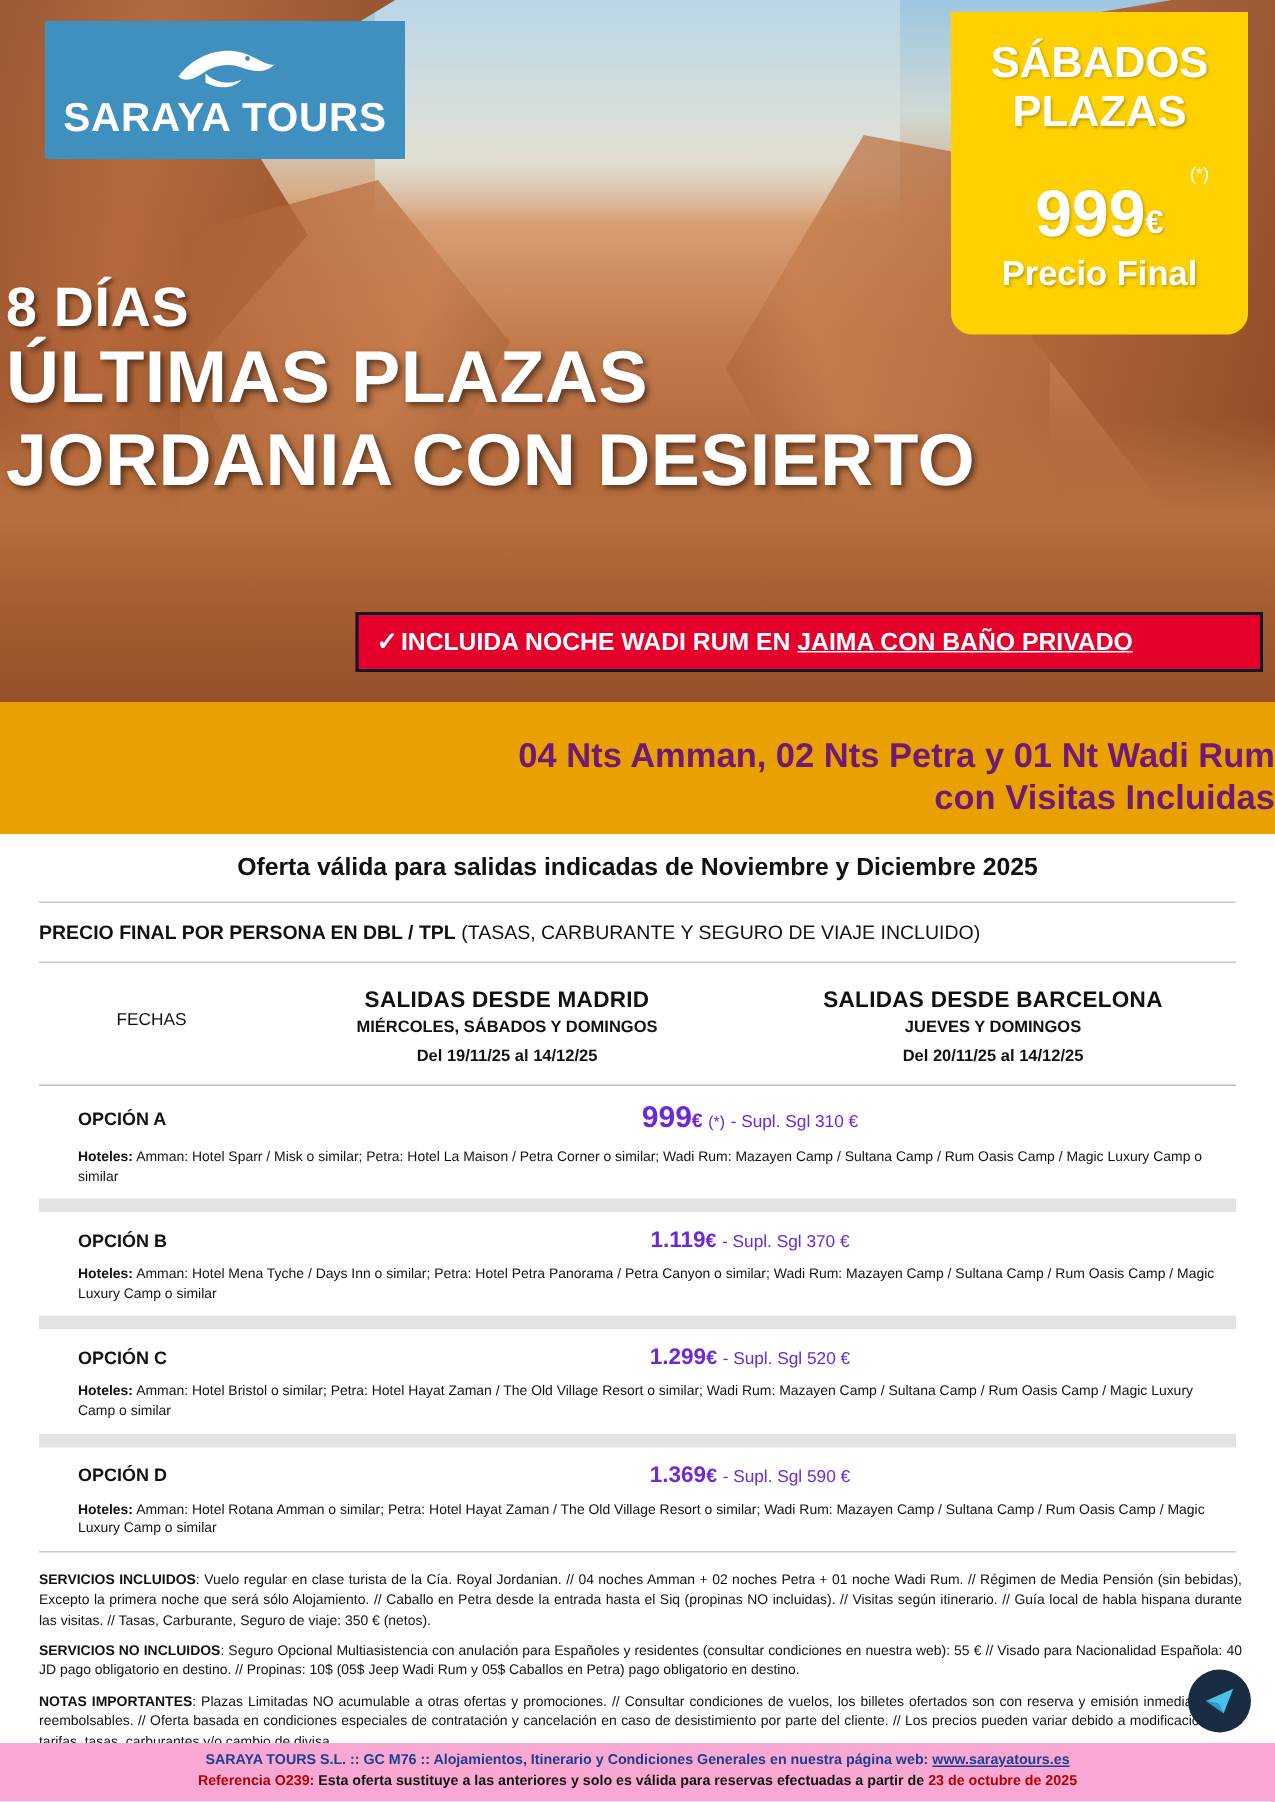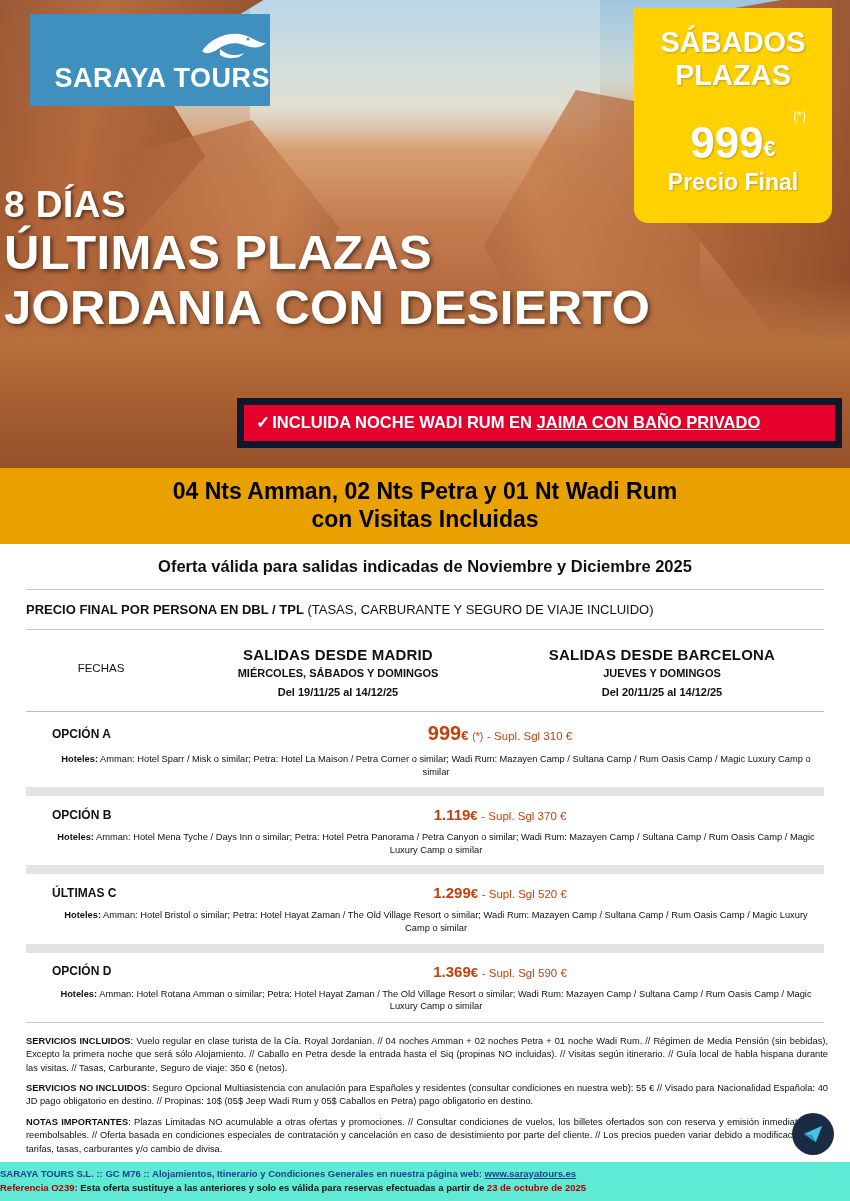--- a/index.html
+++ b/index.html
@@ -70,21 +70,21 @@
   }
 
   
   .logo-box {
     position: absolute;
     left: 30px; top: 14px;
     width: 240px; height: 92px;
     background: #3f8fbf;
     display: flex;
     flex-direction: column;
-    align-items: flex-end;
+    align-items: center;
     justify-content: center;
     gap: 2px;
   }
   .logo-mark { width: 74px; height: 34px; }
   .logo-text {
     color: #ffffff;
     font-size: 27px;
     font-weight: bold;
     letter-spacing: .5px;
     line-height: 1;
@@ -153,37 +153,37 @@
     white-space: nowrap;
   }
 
   
   .red-banner {
     position: absolute;
     left: 237px;
     right: 8px;
     bottom: 20px;
     background: #e4002b;
-    border: 7px solid #0f172a;
+    border: 2px solid #0f172a;
     color: #ffffff;
     font-size: 16.5px;
     font-weight: bold;
     padding: 7px 10px 8px 12px;
     white-space: nowrap;
   }
   .red-banner .u { text-decoration: underline; }
   .chk { font-size: 17px; margin-right: 2px; }
 
   
   .orange-strip {
     width: 850px;
     background: #e8a100;
-    color: #000000;
-    text-align: center;
-    padding: 9px 0 11px;
+    color: #701a75;
+    text-align: right;
+    padding: 21px 0 11px;
   }
   .orange-strip .l1 {
     font-size: 23px;
     font-weight: bold;
     line-height: 1.25;
   }
   .orange-strip .l2 {
     font-size: 23px;
     font-weight: bold;
     line-height: 1.2;
@@ -250,35 +250,34 @@
     width: 150px;
     padding-left: 26px;
     font-size: 12px;
     font-weight: bold;
     color: #111;
   }
   .opt-price {
     flex: 1;
     text-align: center;
     font-size: 13.5px;
-    color: #c2410c;
+    color: #6d28d9;
   }
   .opt-price .big {
     font-size: 20px;
     font-weight: bold;
   }
   .opt-price .eur { font-size: 13px; font-weight: bold; }
   .opt-price .ast { font-size: 10.5px; }
   .opt-price .supl { font-size: 11.5px; }
   .opt-hotels {
     font-size: 9.3px;
     line-height: 1.35;
     color: #111;
     padding: 0 4px 9px 26px;
-    text-align: center;
   }
   .opt-hotels b { font-weight: bold; }
   .band-gray {
     height: 9px;
     background: #e3e3e3;
   }
 
   
   .notes {
     font-size: 9.3px;
@@ -288,23 +287,23 @@
     text-align: justify;
   }
   .notes p { margin-bottom: 7px; }
   .notes b { font-weight: bold; }
 
   
   .footer {
     position: absolute;
     left: 0; bottom: 0;
     width: 850px;
-    background: #5eead4;
+    background: #f9a8d4;
     padding: 5px 0 6px;
-    text-align: left;
+    text-align: center;
     line-height: 1.5;
   }
   .footer .f1 {
     font-size: 9.5px;
     color: #1b3f8f;
     font-weight: bold;
   }
   .footer .f1 a, .footer .f1 .link {
     color: #1b3f8f;
     text-decoration: underline;
@@ -418,21 +417,21 @@
     <div class="opt-price">
       <span class="eur" style="font-size:15px">1.119</span><span class="eur">€</span> <span class="supl">-  Supl. Sgl 370 €</span>
     </div>
   </div>
   <div class="opt-hotels">
     <b>Hoteles:</b><span> Amman: Hotel Mena Tyche / Days Inn o similar;  Petra: Hotel Petra Panorama / Petra Canyon o similar; Wadi Rum: Mazayen Camp / Sultana Camp / Rum Oasis Camp / Magic Luxury Camp o similar</span>
   </div>
   <div class="band-gray"></div>
 
   <div class="opt-row">
-    <div class="opt-name">ÚLTIMAS C</div>
+    <div class="opt-name">OPCIÓN C</div>
     <div class="opt-price">
       <span class="eur" style="font-size:15px">1.299</span><span class="eur">€</span> <span class="supl">-  Supl. Sgl 520 €</span>
     </div>
   </div>
   <div class="opt-hotels">
     <b>Hoteles:</b><span>  Amman: Hotel Bristol o similar; Petra: Hotel Hayat Zaman / The Old Village Resort o similar; Wadi Rum: Mazayen Camp / Sultana  Camp / Rum Oasis Camp / Magic Luxury Camp o similar</span>
   </div>
   <div class="band-gray"></div>
 
   <div class="opt-row">

